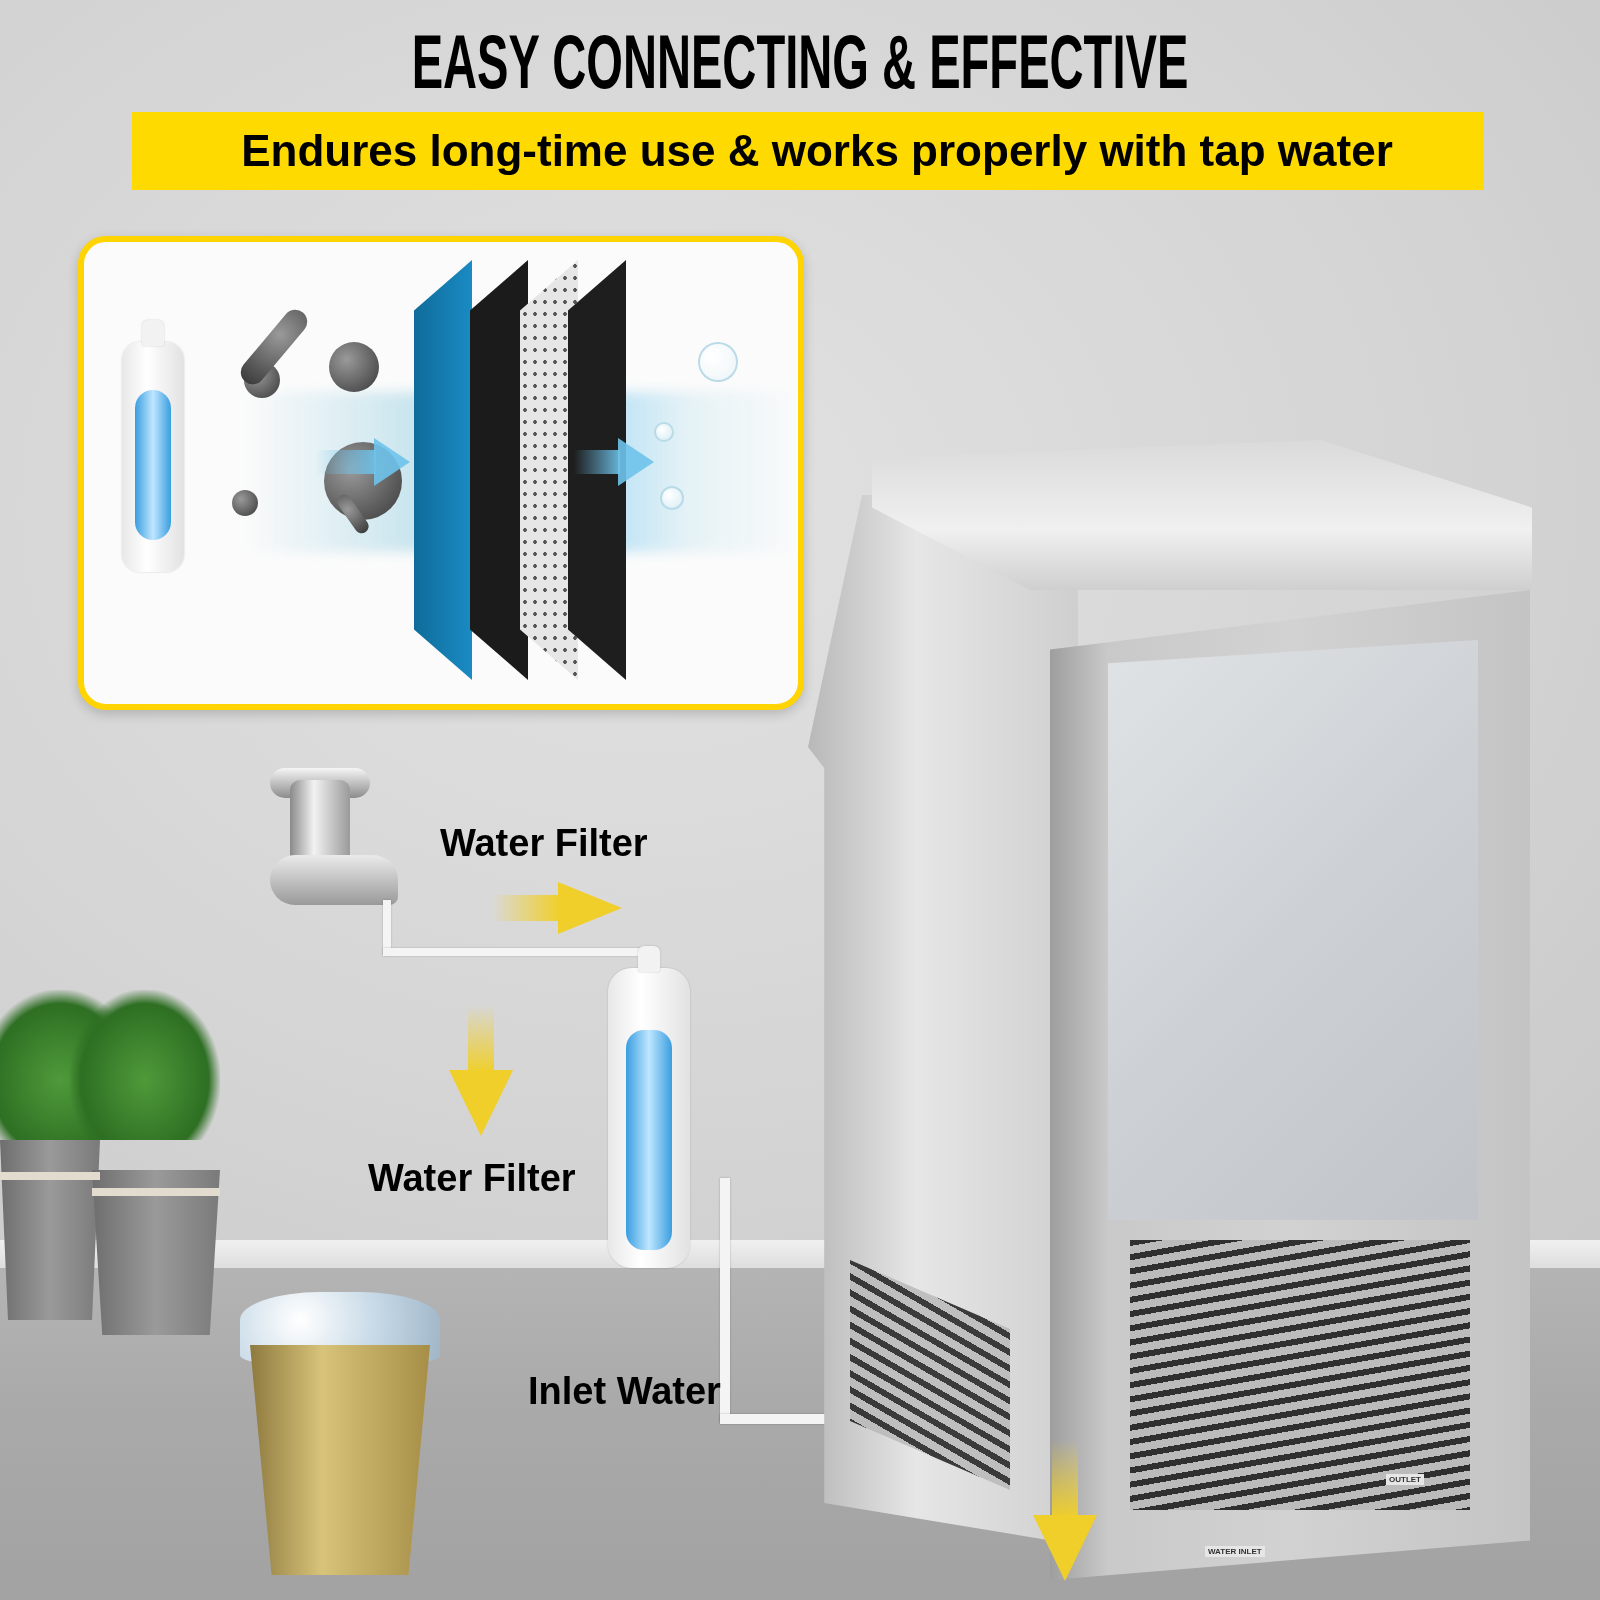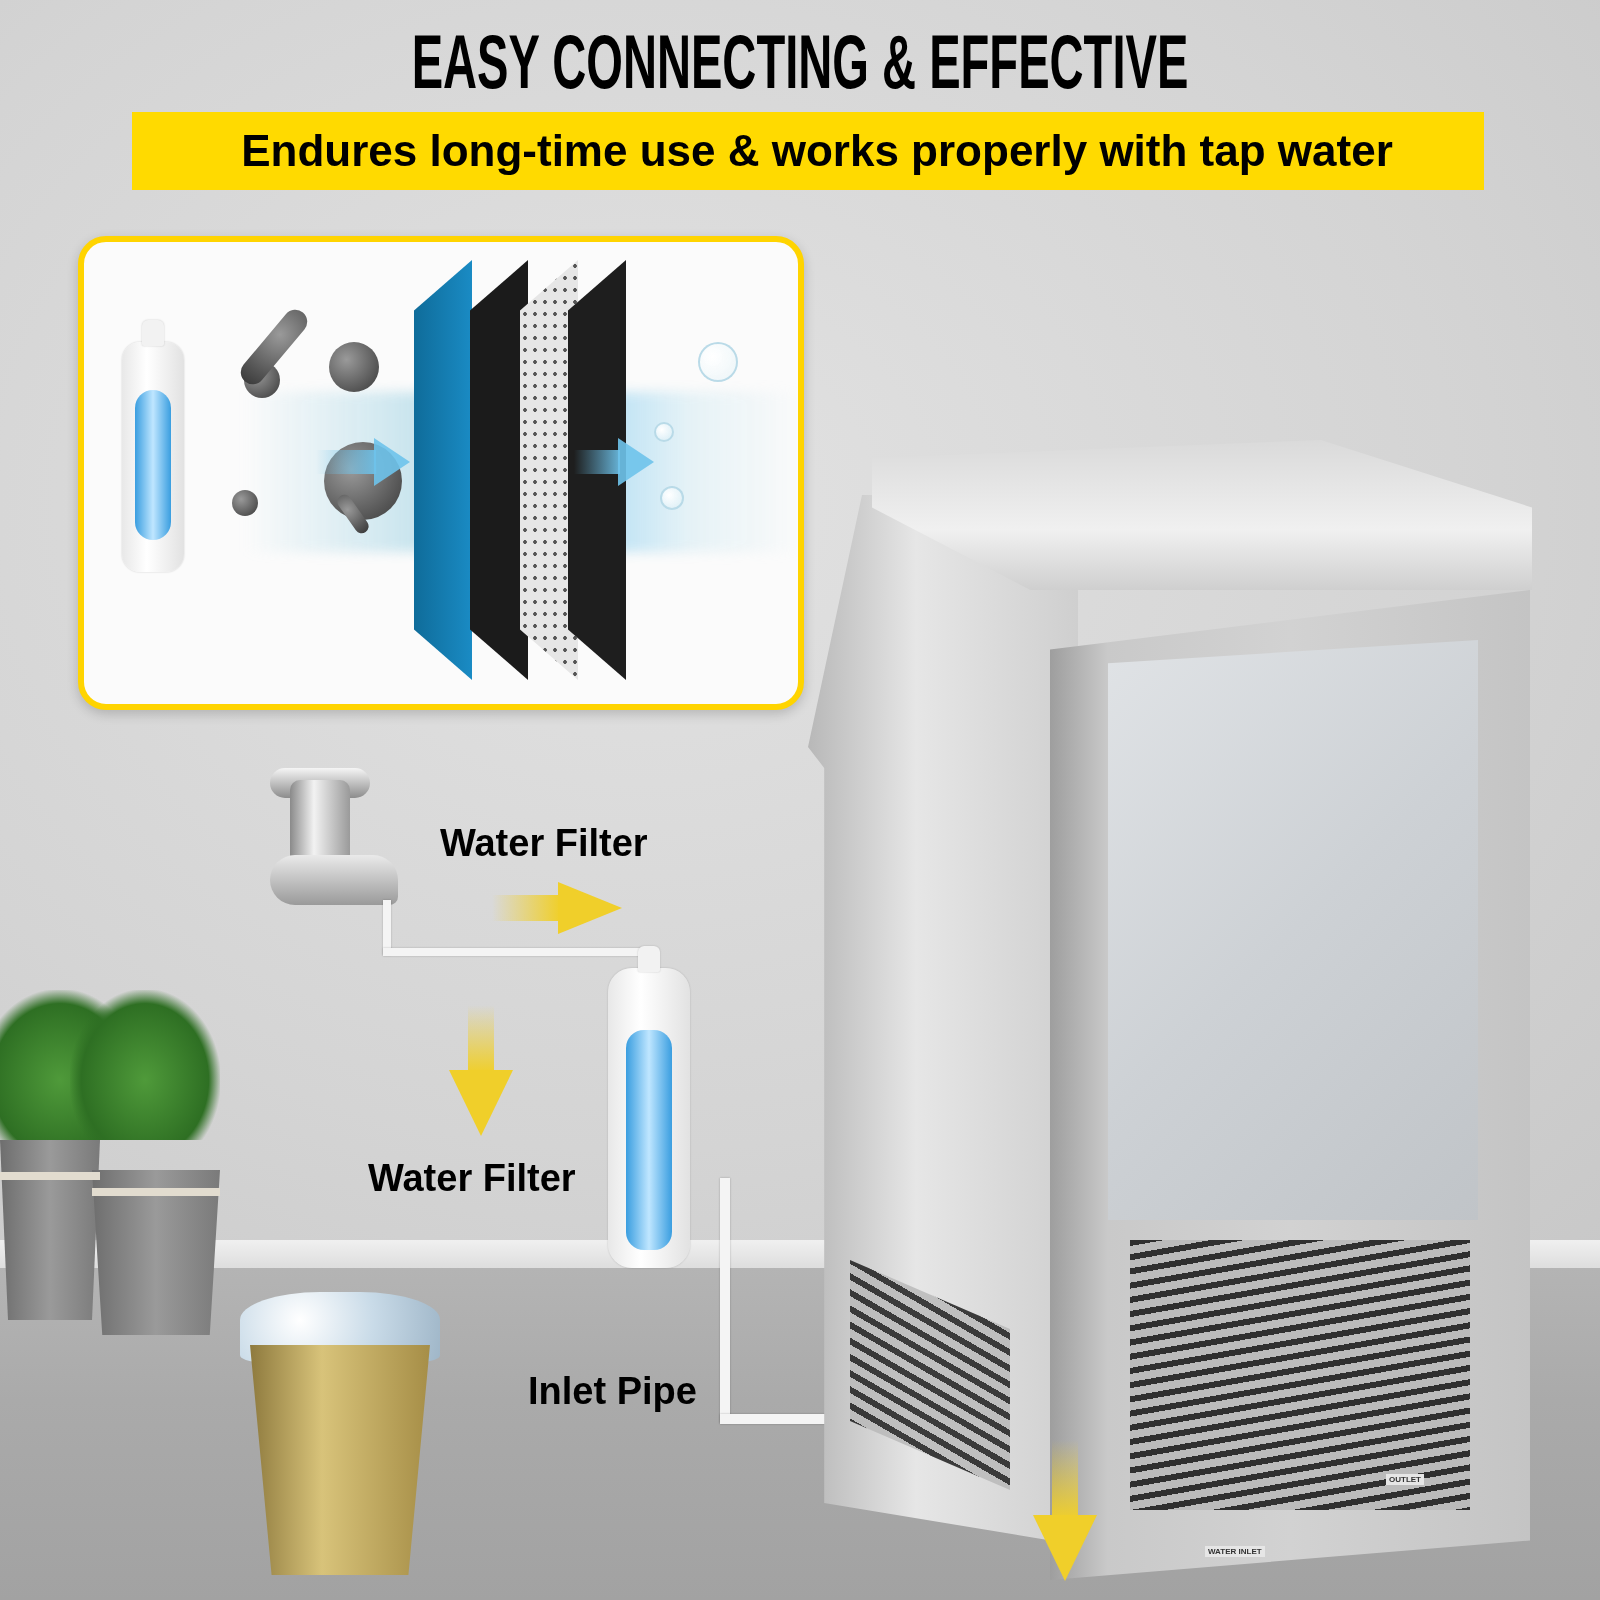--- a/index.html
+++ b/index.html
@@ -131,21 +131,21 @@
 
 <div class="y-tail-v" style="left:468px;top:1005px;height:68px;"></div>
 <div class="y-head-d" style="left:449px;top:1070px;"></div>
 <div class="label-big" style="left:368px;top:1157px;">Water Filter</div>
 
 <div class="cartridge" style="left:608px;top:968px;width:82px;height:300px;border-radius:24px;">
   <div class="cap" style="left:30px;"></div>
   <div class="core" style="left:18px;width:46px;top:62px;height:220px;"></div>
 </div>
 
-<div class="label-big" style="left:528px;top:1370px;">Inlet Pipe</div>
+<div class="label-big" style="left:528px;top:1370px;">Inlet Water</div>
 
 <div class="plant" style="left:-20px;top:990px;width:160px;height:150px;"></div>
 <div class="plant" style="left:70px;top:990px;width:150px;height:150px;"></div>
 <div class="pot" style="left:0;top:1140px;width:100px;height:180px;"></div>
 <div class="pot" style="left:92px;top:1170px;width:128px;height:165px;"></div>
 <div class="pot-band" style="left:0;top:1172px;width:100px;"></div>
 <div class="pot-band" style="left:92px;top:1188px;width:128px;"></div>
 
 <div class="ice"></div>
 <div class="bucket"></div>

